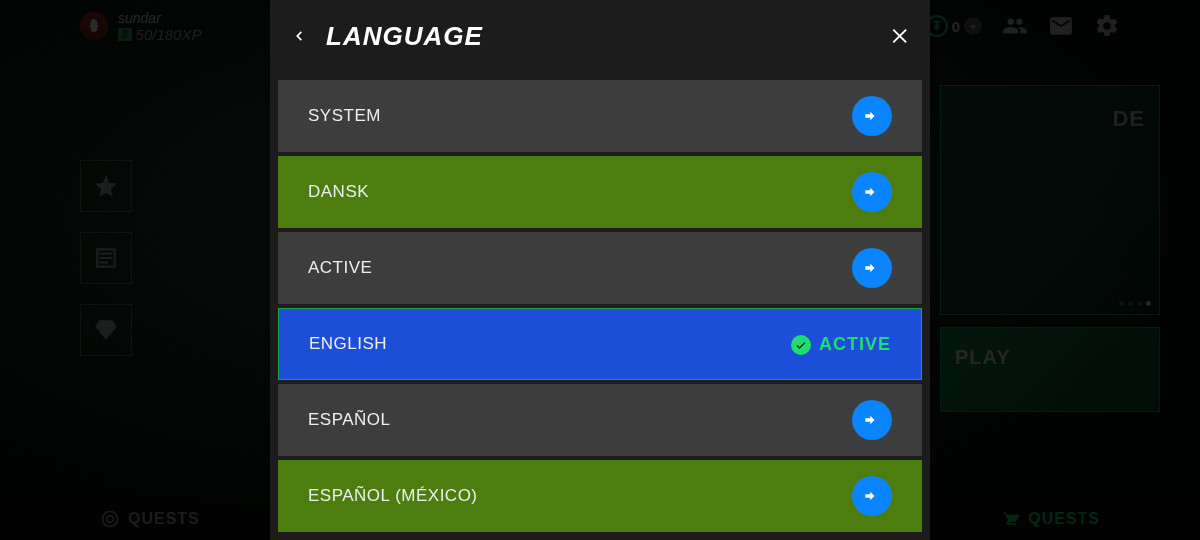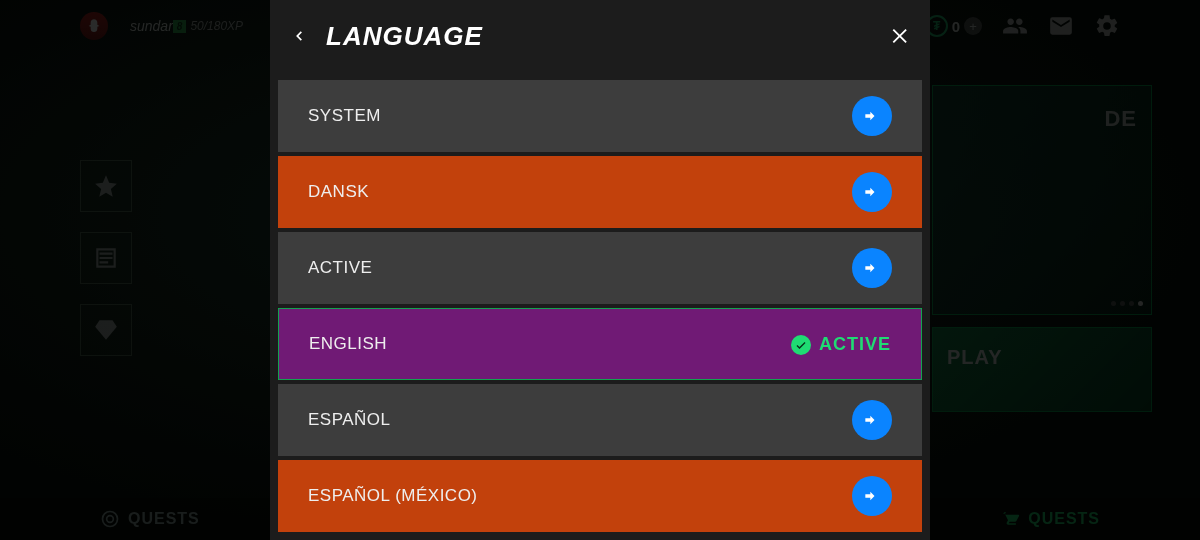--- a/index.html
+++ b/index.html
@@ -3,39 +3,39 @@
 <meta charset="utf-8">
 <style>
   * { margin: 0; padding: 0; box-sizing: border-box; }
   html, body { width: 1200px; height: 540px; overflow: hidden; background: #000; font-family: Arial, Helvetica, sans-serif; color: #fff; }
   .app { position: relative; width: 1200px; height: 540px; background: radial-gradient(ellipse at 40% 40%, #0e1a15 0%, #040805 70%); }
 
   
   .header { position: absolute; top: 6px; left: 0; right: 0; height: 40px; display: flex; align-items: center; opacity: 0.35; }
   .club-logo { width: 28px; height: 28px; margin-left: 80px; border-radius: 50%; background: linear-gradient(#b61a1a, #7a0f0f); display: flex; align-items: center; justify-content: center; }
   .club-logo svg { width: 16px; height: 16px; fill: #fff; }
-  .user-block { margin-left: 22px; display: flex; flex-direction: row; font-style: italic; }
+  .user-block { margin-left: 10px; display: flex; flex-direction: column; font-style: italic; }
   .username { font-size: 14px; color: #ddd; }
   .xp-row { display: flex; align-items: center; gap: 4px; }
   .level-badge { background: #2aa84a; color: #052b10; font-size: 10px; padding: 1px 4px; font-weight: bold; }
-  .xp-text { font-size: 12px; color: #aaa; }
+  .xp-text { font-size: 15px; color: #aaa; }
   .header-right { margin-left: auto; margin-right: 80px; display: flex; align-items: center; gap: 20px; }
   .header-icon { width: 26px; height: 26px; fill: #bfbfbf; }
   .currency { display: flex; align-items: center; gap: 4px; }
   .currency-circ { width: 22px; height: 22px; border: 2px solid #1dbf73; border-radius: 50%; display: flex; align-items: center; justify-content: center; color: #1dbf73; font-size: 12px; font-weight: bold; }
   .currency-val { color: #ddd; font-size: 15px; font-weight: bold; }
   .currency-plus { width: 18px; height: 18px; border-radius: 50%; background: #555; color: #ddd; display: flex; align-items: center; justify-content: center; font-size: 13px; }
 
   
   .sidebar { position: absolute; left: 80px; top: 160px; display: flex; flex-direction: column; gap: 20px; opacity: 0.3; }
   .side-btn { width: 52px; height: 52px; border: 1px solid #565; background: rgba(20,30,20,0.5); display: flex; align-items: center; justify-content: center; }
   .side-btn svg { width: 26px; height: 26px; fill: #bbb; }
 
   
-  .promo { position: absolute; right: 48px; top: 85px; width: 220px; display: flex; flex-direction: column; gap: 12px; opacity: 0.3; }
+  .promo { position: absolute; right: 40px; top: 85px; width: 220px; display: flex; flex-direction: column; gap: 12px; opacity: 0.3; }
   .promo-tile { height: 230px; background: linear-gradient(135deg,#0a3a2a,#042018); border: 1px solid #0b5; position: relative; }
   .promo-tile.small { height: 85px; background: linear-gradient(135deg,#0c8a4a,#064a28); }
   .promo-text { position: absolute; top: 20px; right: 14px; font-size: 22px; font-weight: bold; color: #ddd; letter-spacing: 1px; }
   .promo-play { position: absolute; top: 18px; left: 14px; font-size: 20px; font-weight: bold; letter-spacing: 1px; }
   .promo-dots { position: absolute; bottom: 8px; right: 8px; display: flex; gap: 4px; }
   .promo-dots span { width: 5px; height: 5px; background: #666; border-radius: 50%; }
   .promo-dots span.on { background: #fff; }
 
   
   .bottom { position: absolute; bottom: 0; left: 0; right: 0; height: 42px; background: rgba(0,0,0,0.5); display: flex; align-items: center; justify-content: space-between; padding: 0 100px; opacity: 0.35; text-align: right; }
@@ -46,27 +46,27 @@
   
   .scrim { position: absolute; inset: 0; background: rgba(0,0,0,0.55); }
   .modal { position: absolute; left: 270px; top: 0; width: 660px; height: 540px; background: #1c1c1c; display: flex; flex-direction: column; }
   .modal-header { height: 72px; display: flex; align-items: center; padding: 0 14px; }
   .back-btn { width: 30px; height: 30px; display: flex; align-items: center; justify-content: center; cursor: pointer; }
   .back-btn svg { width: 14px; height: 22px; fill: #fff; }
   .modal-title { font-size: 26px; font-weight: 900; letter-spacing: 1px; margin-left: 12px; font-style: italic; }
   .close-btn { margin-left: auto; width: 30px; height: 30px; display: flex; align-items: center; justify-content: center; cursor: pointer; }
   .close-btn svg { width: 22px; height: 22px; fill: #fff; }
   .lang-list { flex: 1; overflow: hidden; display: flex; flex-direction: column; gap: 4px; padding: 8px; }
-  .lang-row { height: 73px; background: #c2410c; display: flex; align-items: center; padding: 0 30px; }
+  .lang-row { height: 73px; background: #4d7c0f; display: flex; align-items: center; padding: 0 30px; }
   .lang-row:nth-child(odd) { background: #3d3d3d; }
   .lang-label { font-size: 17px; letter-spacing: 0.5px; font-weight: 500; color: #eee; }
   .lang-action { margin-left: auto; }
   .arrow-btn { width: 40px; height: 40px; border-radius: 50%; background: #0a84ff; display: flex; align-items: center; justify-content: center; cursor: pointer; }
   .arrow-btn svg { width: 20px; height: 20px; fill: #fff; }
-  .lang-row.active { background: #701a75; border: 1px solid #13a34f; }
+  .lang-row.active { background: #1d4ed8; border: 1px solid #13a34f; }
   .active-indicator { display: flex; align-items: flex-end; gap: 8px; color: #1fdc73; font-size: 18px; font-weight: 600; letter-spacing: 1px; }
   .check-circ { width: 20px; height: 20px; border-radius: 50%; background: #1fdc73; display: flex; align-items: center; justify-content: center; }
   .check-circ svg { width: 12px; height: 12px; fill: #06321a; }
 </style>
 </head>
 <body>
 
 <div class="app">
 
   <div class="header">

